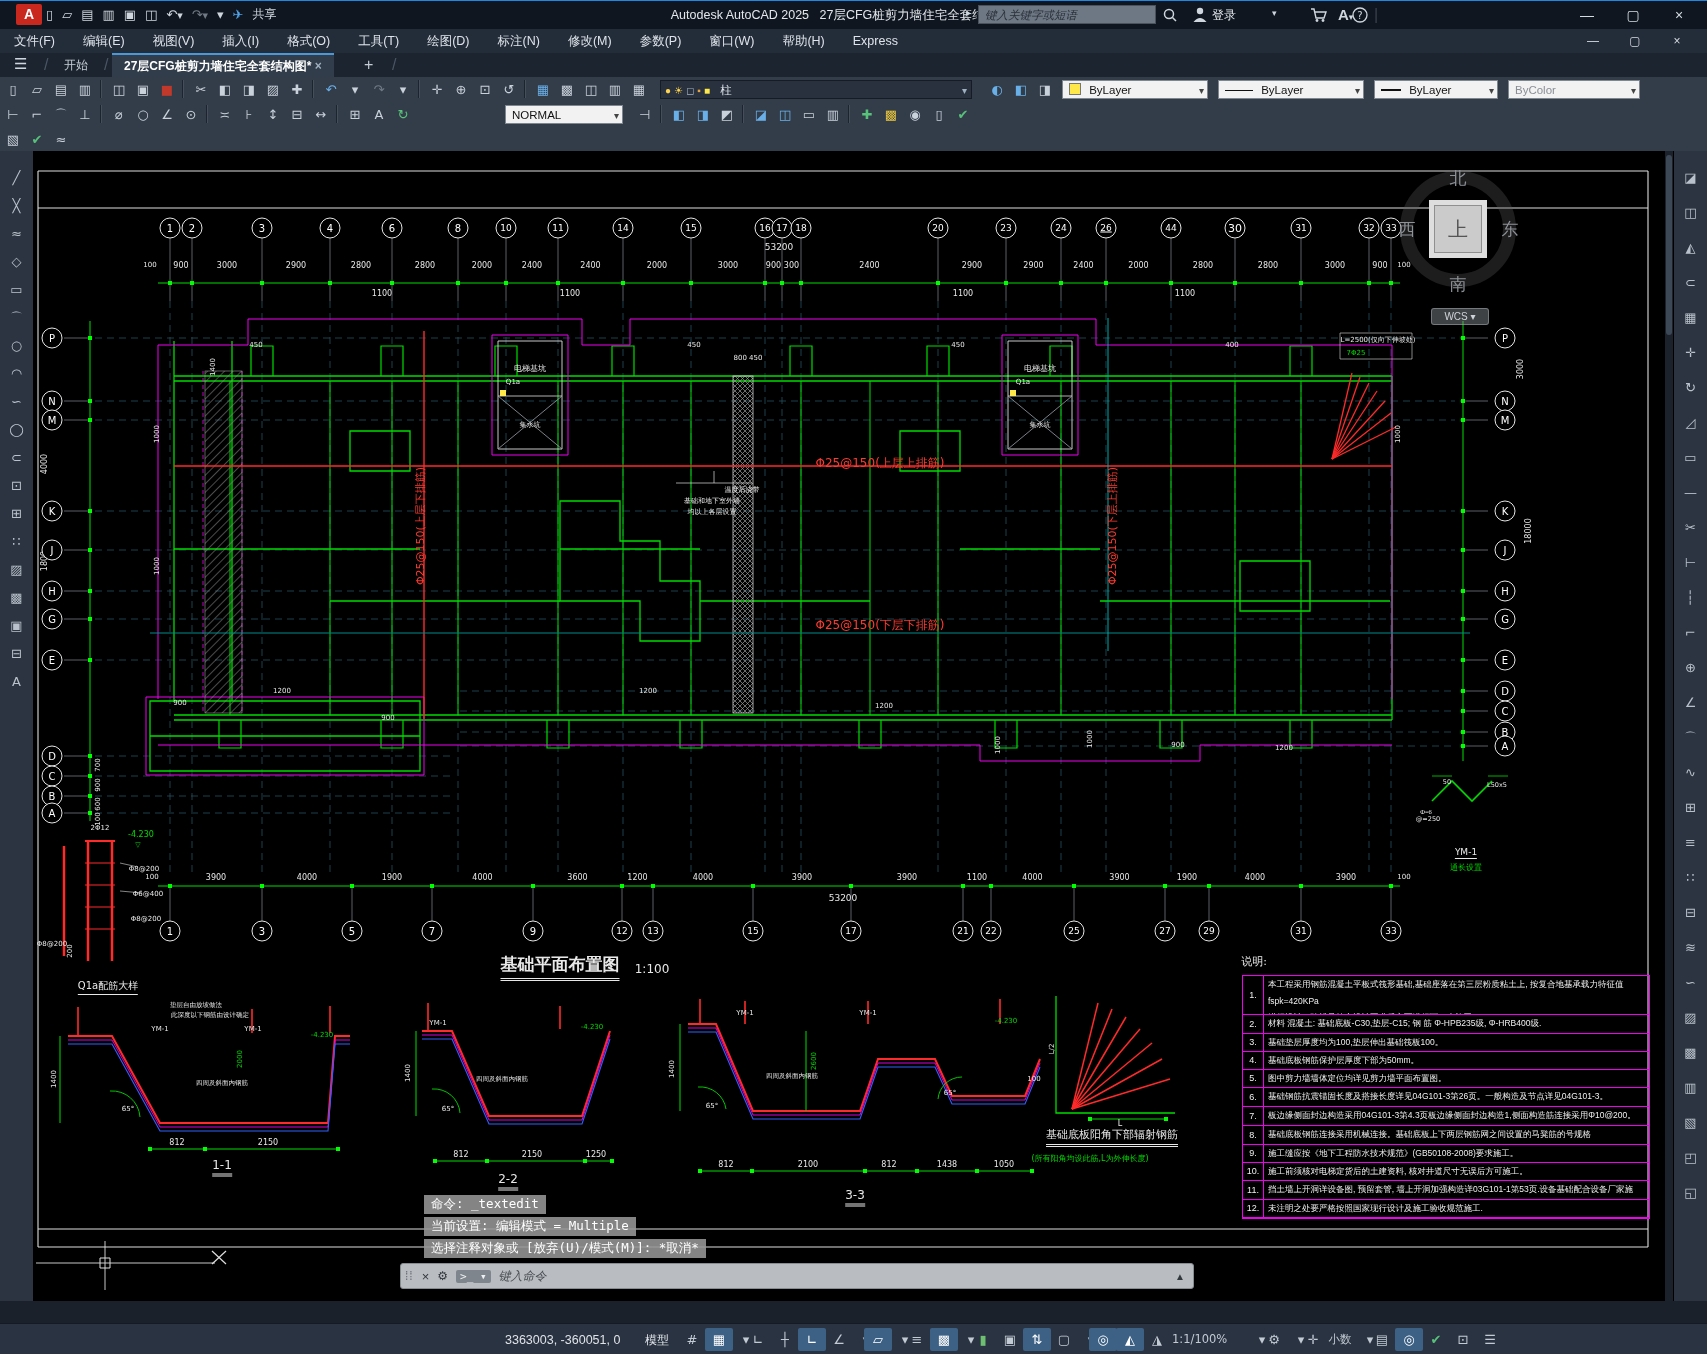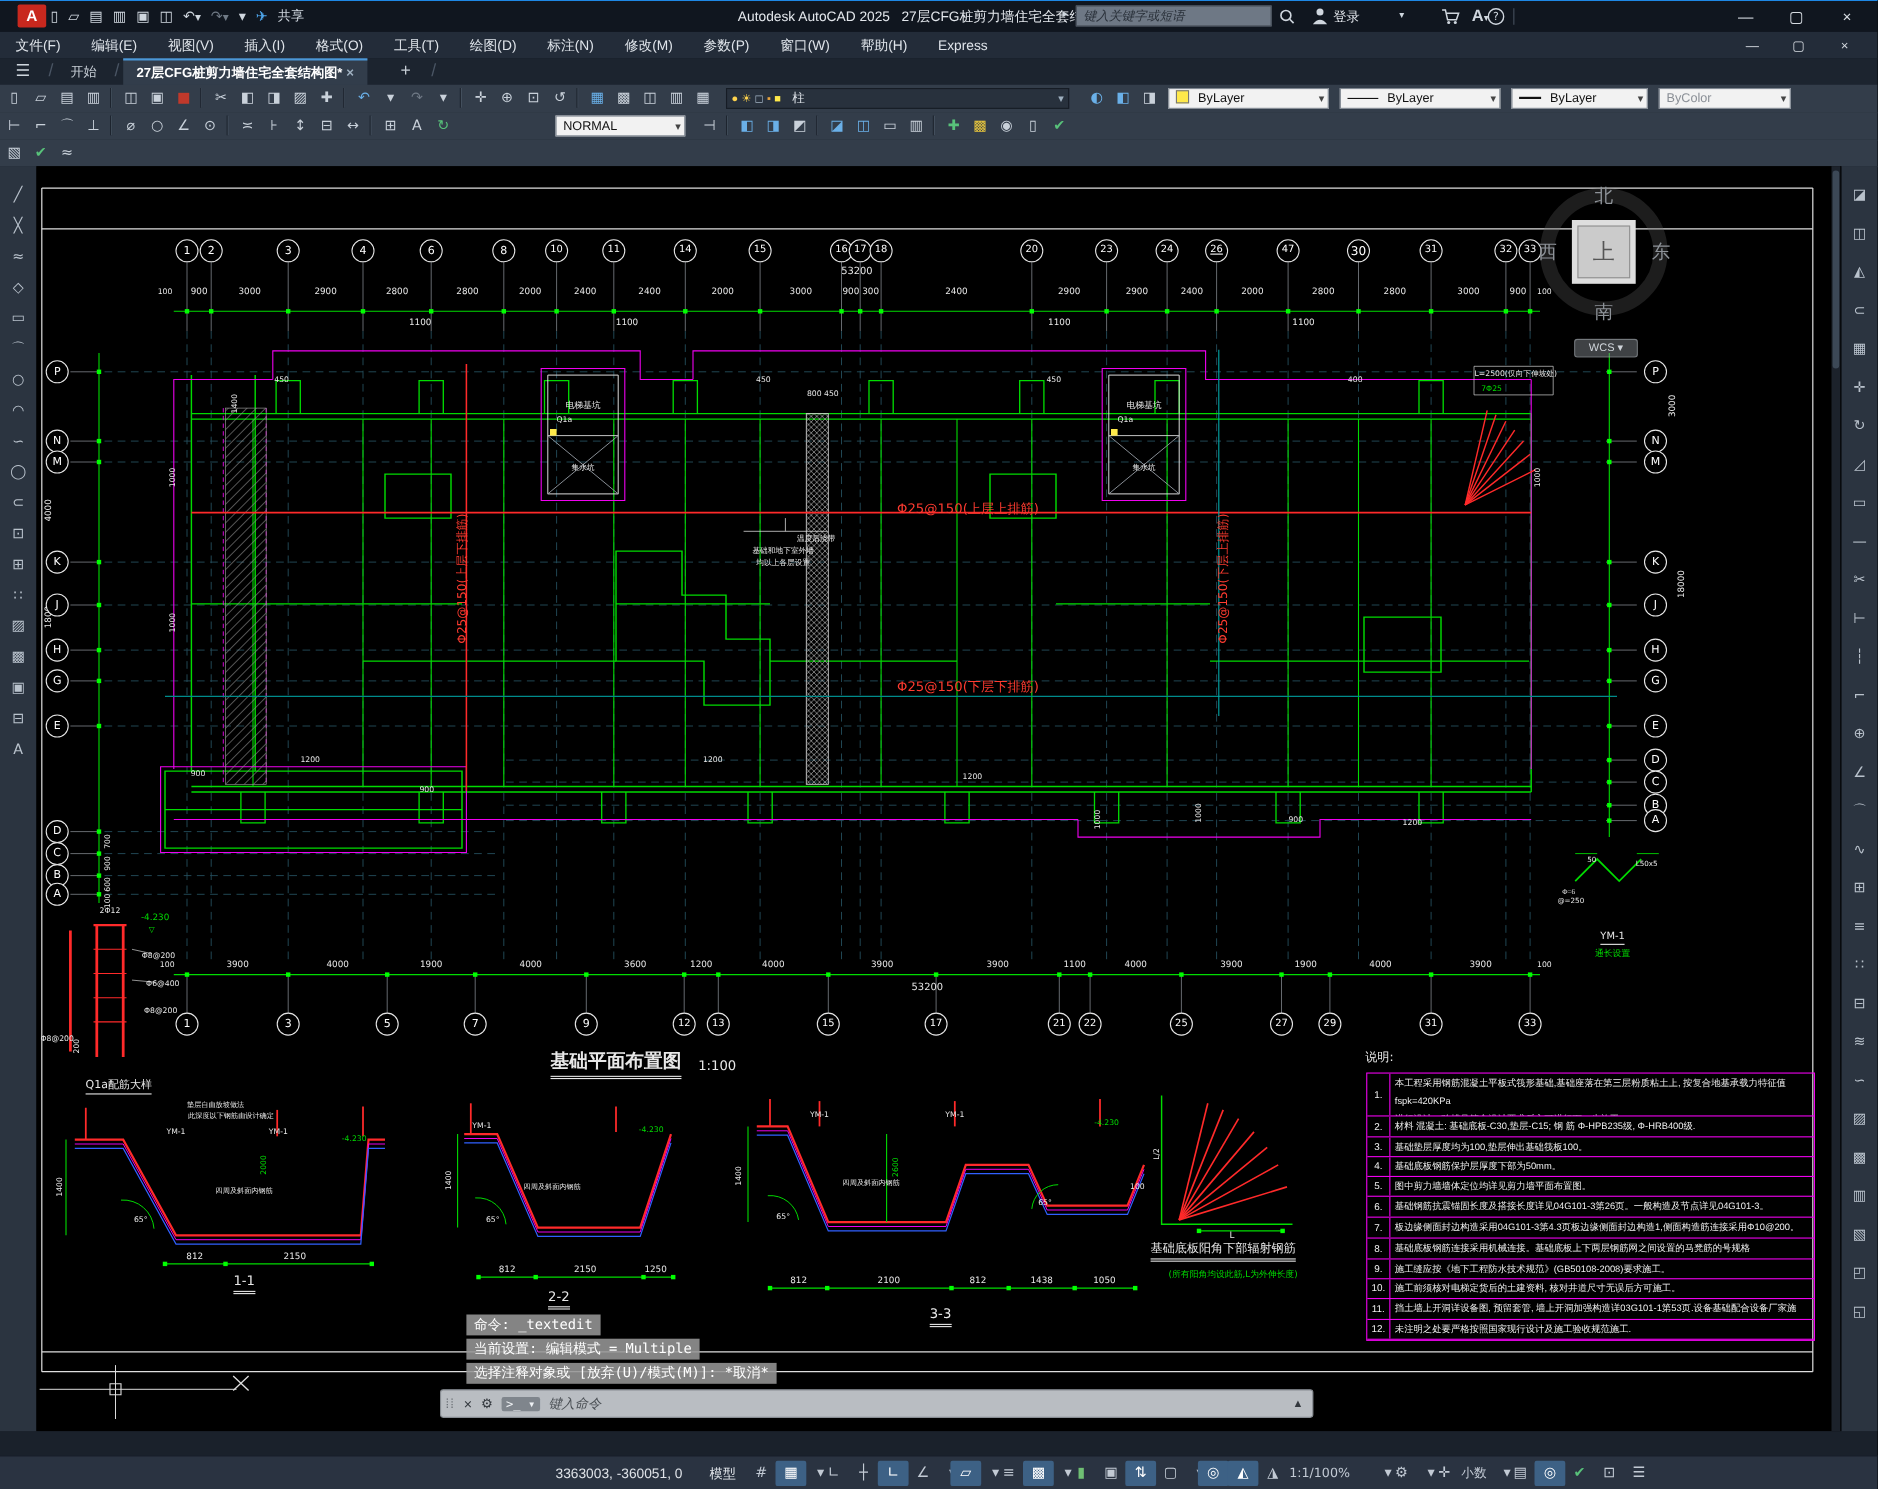--- a/index.html
+++ b/index.html
@@ -167,21 +167,21 @@
       <span>ByLayer</span><span class="car">▾</span>
     </div>
     <div class="combo" style="left:1218px;width:146px">
       <span style="display:inline-block;width:28px;height:1px;background:#111;margin-right:5px;vertical-align:3px"></span>
       <span>ByLayer</span><span class="car">▾</span>
     </div>
     <div class="combo" style="left:1374px;width:124px">
       <span style="display:inline-block;width:20px;height:2px;background:#111;margin-right:5px;vertical-align:3px"></span>
       <span>ByLayer</span><span class="car">▾</span>
     </div>
-    <div class="combo" style="left:1508px;width:120px;color:#8a8f96">
+    <div class="combo" style="left:1508px;width:132px;color:#8a8f96">
       <span>ByColor</span><span class="car">▾</span>
     </div>
   </div>
 
   <div id="tb2" class="toolrow">
     <span id="tb2icons"><span class="ticon">⊢</span><span class="ticon">⌐</span><span class="ticon">⌒</span><span class="ticon">⊥</span><span class="tsep"></span><span class="ticon">⌀</span><span class="ticon">○</span><span class="ticon">∠</span><span class="ticon">⊙</span><span class="tsep"></span><span class="ticon">≍</span><span class="ticon">⊦</span><span class="ticon">↕</span><span class="ticon">⊟</span><span class="ticon">↔</span><span class="tsep"></span><span class="ticon">⊞</span><span class="ticon">A</span><span class="ticon" style="color: rgb(88, 194, 122);">↻</span></span>
     <div class="combo" style="left:505px;width:118px">
       <span>NORMAL</span><span class="car">▾</span>
     </div>
     <span id="tb2right" class="abs" style="left:632px;top:0"><span class="ticon">⊣</span><span class="tsep"></span><span class="ticon" style="color: rgb(106, 176, 232);">◧</span><span class="ticon" style="color: rgb(106, 176, 232);">◨</span><span class="ticon">◩</span><span class="tsep"></span><span class="ticon" style="color: rgb(106, 176, 232);">◪</span><span class="ticon" style="color: rgb(106, 176, 232);">◫</span><span class="ticon">▭</span><span class="ticon">▥</span><span class="tsep"></span><span class="ticon" style="color: rgb(88, 194, 122);">✚</span><span class="ticon" style="color: rgb(232, 198, 61);">▩</span><span class="ticon">◉</span><span class="ticon">▯</span><span class="ticon" style="color: rgb(88, 194, 122);">✔</span></span>
@@ -680,21 +680,21 @@
         <span class="lbl" style="left: 1001px; top: 928px; font-size: 7px; color: rgb(232, 232, 232);">100</span>
         <span class="lbl" style="left: 693px; top: 1013px; font-size: 8px; color: rgb(232, 232, 232);">812</span>
         <span class="lbl" style="left: 775px; top: 1013px; font-size: 8px; color: rgb(232, 232, 232);">2100</span>
         <span class="lbl" style="left: 856px; top: 1013px; font-size: 8px; color: rgb(232, 232, 232);">812</span>
         <span class="lbl" style="left: 914px; top: 1013px; font-size: 8px; color: rgb(232, 232, 232);">1438</span>
         <span class="lbl" style="left: 971px; top: 1013px; font-size: 8px; color: rgb(232, 232, 232);">1050</span>
         <span class="lbl u2" style="left: 822px; top: 1046px; font-size: 12px; color: rgb(232, 232, 232);">3-3</span>
         <span class="lbl" style="left: 1087px; top: 972px; font-size: 8px; color: rgb(232, 232, 232);">L</span>
         <span class="lbl" style="left: 1019px; top: 898px; font-size: 7px; color: rgb(232, 232, 232); transform: translate(-50%, -50%) rotate(-90deg);">L/2</span>
         <span class="lbl u2" style="left: 1079px; top: 986px; font-size: 11px; color: rgb(232, 232, 232);">基础底板阳角下部辐射钢筋</span>
-        <span class="lbl" style="left: 1088px; top: 1007px; font-size: 8px; color: rgb(0, 220, 0);">(所有阳角均设此筋,L为外伸长度)</span>
+        <span class="lbl" style="left: 1057px; top: 1007px; font-size: 8px; color: rgb(0, 220, 0);">(所有阳角均设此筋,L为外伸长度)</span>
         <span class="lbl" style="left: 1414px; top: 631px; font-size: 6.5px; color: rgb(232, 232, 232);">50</span>
         <span class="lbl" style="left: 1464px; top: 634px; font-size: 6.5px; color: rgb(232, 232, 232);">L50x5</span>
         <span class="lbl" style="left: 1393px; top: 660px; font-size: 6.5px; color: rgb(232, 232, 232); font-family: Liberation Serif, serif;">Φ=6</span>
         <span class="lbl" style="left: 1395px; top: 668px; font-size: 6.5px; color: rgb(232, 232, 232);">@=250</span>
         <span class="lbl u1" style="left: 1433px; top: 702px; font-size: 9px; color: rgb(232, 232, 232);">YM-1</span>
         <span class="lbl" style="left: 1433px; top: 716px; font-size: 8px; color: rgb(0, 220, 0);">通长设置</span>
         <span class="bub" style="left: 137px; top: 77px;">1</span>
         <span class="bub" style="left: 159px; top: 77px;">2</span>
         <span class="bub" style="left: 229px; top: 77px;">3</span>
         <span class="bub" style="left: 297px; top: 77px;">4</span>
@@ -704,21 +704,21 @@
         <span class="bub" style="left: 525px; top: 77px; font-size: 9px;">11</span>
         <span class="bub" style="left: 590px; top: 77px; font-size: 9px;">14</span>
         <span class="bub" style="left: 658px; top: 77px; font-size: 9px;">15</span>
         <span class="bub" style="left: 732px; top: 77px; font-size: 9px;">16</span>
         <span class="bub" style="left: 749px; top: 77px; font-size: 9px;">17</span>
         <span class="bub" style="left: 768px; top: 77px; font-size: 9px;">18</span>
         <span class="bub" style="left: 905px; top: 77px; font-size: 9px;">20</span>
         <span class="bub" style="left: 973px; top: 77px; font-size: 9px;">23</span>
         <span class="bub" style="left: 1028px; top: 77px; font-size: 9px;">24</span>
         <span class="bub" style="left: 1073px; top: 77px; font-size: 9px; text-decoration: underline;">26</span>
-        <span class="bub" style="left: 1138px; top: 77px; font-size: 9px;">47</span>
+        <span class="bub" style="left: 1138px; top: 77px; font-size: 9px;">44</span>
         <span class="bub" style="left: 1202px; top: 77px; font-size: 11px;">30</span>
         <span class="bub" style="left: 1268px; top: 77px; font-size: 9px;">31</span>
         <span class="bub" style="left: 1336px; top: 77px; font-size: 9px;">32</span>
         <span class="bub" style="left: 1358px; top: 77px; font-size: 9px;">33</span>
         <span class="bub" style="left: 137px; top: 780px;">1</span>
         <span class="bub" style="left: 229px; top: 780px;">3</span>
         <span class="bub" style="left: 319px; top: 780px;">5</span>
         <span class="bub" style="left: 399px; top: 780px;">7</span>
         <span class="bub" style="left: 500px; top: 780px;">9</span>
         <span class="bub" style="left: 589px; top: 780px; font-size: 9px;">12</span>

